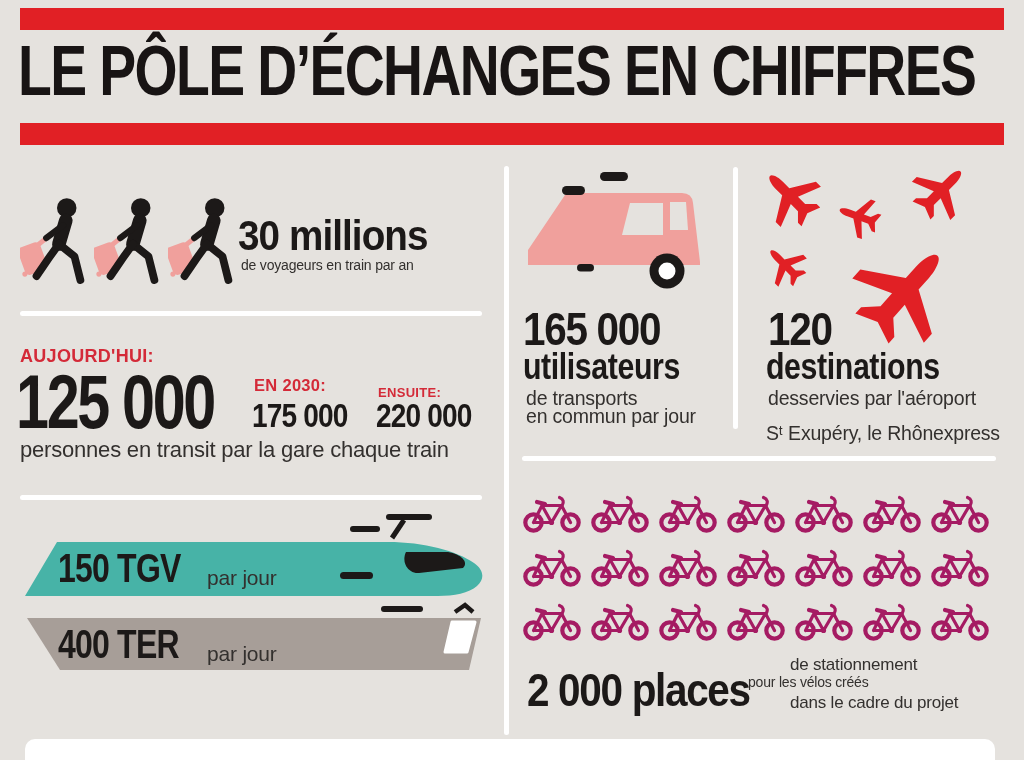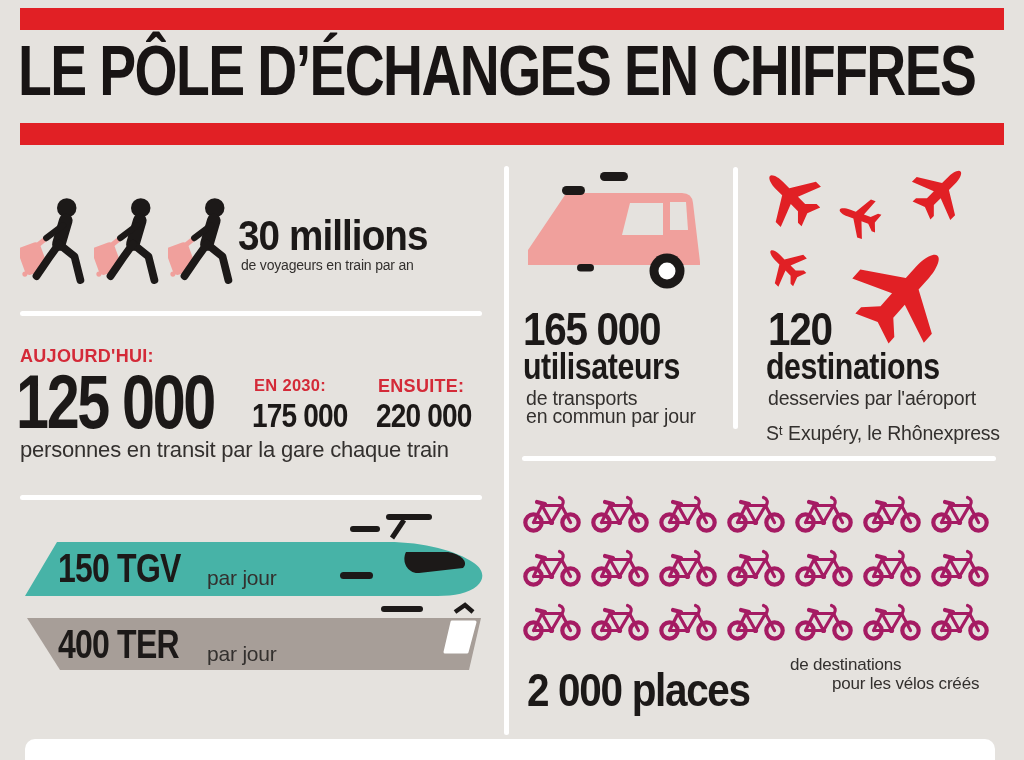--- a/index.html
+++ b/index.html
@@ -133,21 +133,21 @@
     </div>
   <div class="num-42" style="left:238px;top:215px">30 millions</div>
   <div class="cap" style="left:241px;top:257px;font-size:14px">de voyageurs en train par an</div>
 
   <div class="hdiv" style="left:20px;top:311px;width:462px"></div>
 
   <div class="red-label" style="left:20px;top:347px;font-size:18px">AUJOURD'HUI:</div>
   <div class="stat-xl" style="left:16px;top:364px">125 000</div>
   <div class="red-label" style="left:254px;top:377px;font-size:16.5px">EN 2030:</div>
   <div class="stat-md" style="left:252px;top:399px">175 000</div>
-  <div class="red-label" style="left:378px;top:377px;font-size:18px">ENSUITE:</div>
+  <div class="red-label" style="left:378px;top:386px;font-size:13px">ENSUITE:</div>
   <div class="stat-md" style="left:376px;top:399px">220 000</div>
   <div class="cap" style="left:20px;top:437px;font-size:22px">personnes en transit par la gare chaque train</div>
 
   <div class="hdiv" style="left:20px;top:495px;width:462px"></div>
 
   <svg class="tgv-svg">
       <use href="#sym-tgv"></use>
     </svg>
   <div class="train-num" style="left:58px;top:548px">150 TGV</div>
   <div class="cap" style="left:207px;top:566px;font-size:21px">par jour</div>
@@ -248,18 +248,19 @@
         <use href="#sym-bike"></use>
       </svg>
       <svg class="bike-svg">
         <use href="#sym-bike"></use>
       </svg>
       <svg class="bike-svg">
         <use href="#sym-bike"></use>
       </svg>
     </div>
   <div class="stat-lg" style="left:527px;top:667px">2 000 places</div>
-  <div class="cap" style="left:790px;top:655px;font-size:17px">de destinations</div>
-  <div class="cap" style="left:832px;top:674px;font-size:17px">pour les vélos créés</div>
+  <div class="cap" style="left:790px;top:655px;font-size:17px">de stationnement</div>
+  <div class="cap" style="left:748px;top:674px;font-size:14px">pour les vélos créés</div>
+  <div class="cap" style="left:790px;top:693px;font-size:17px">dans le cadre du projet</div>
 
   <div class="bottom-band"></div>
 
 </div>
 
 </body></html>

